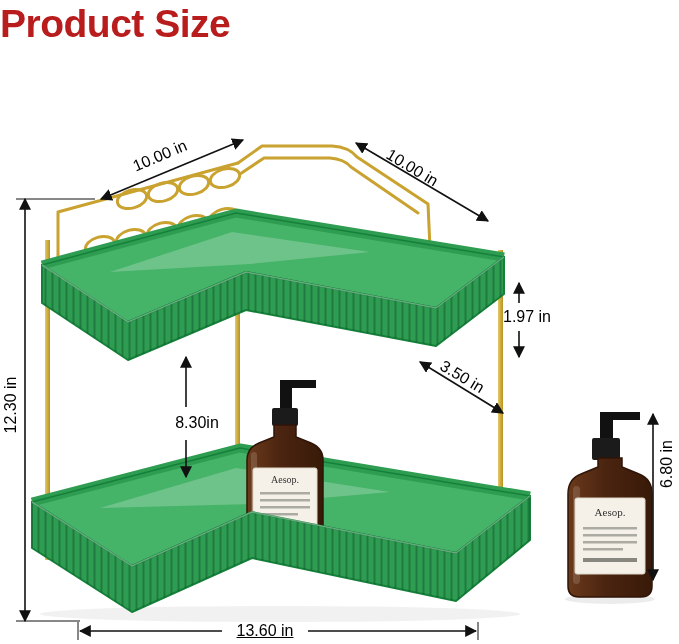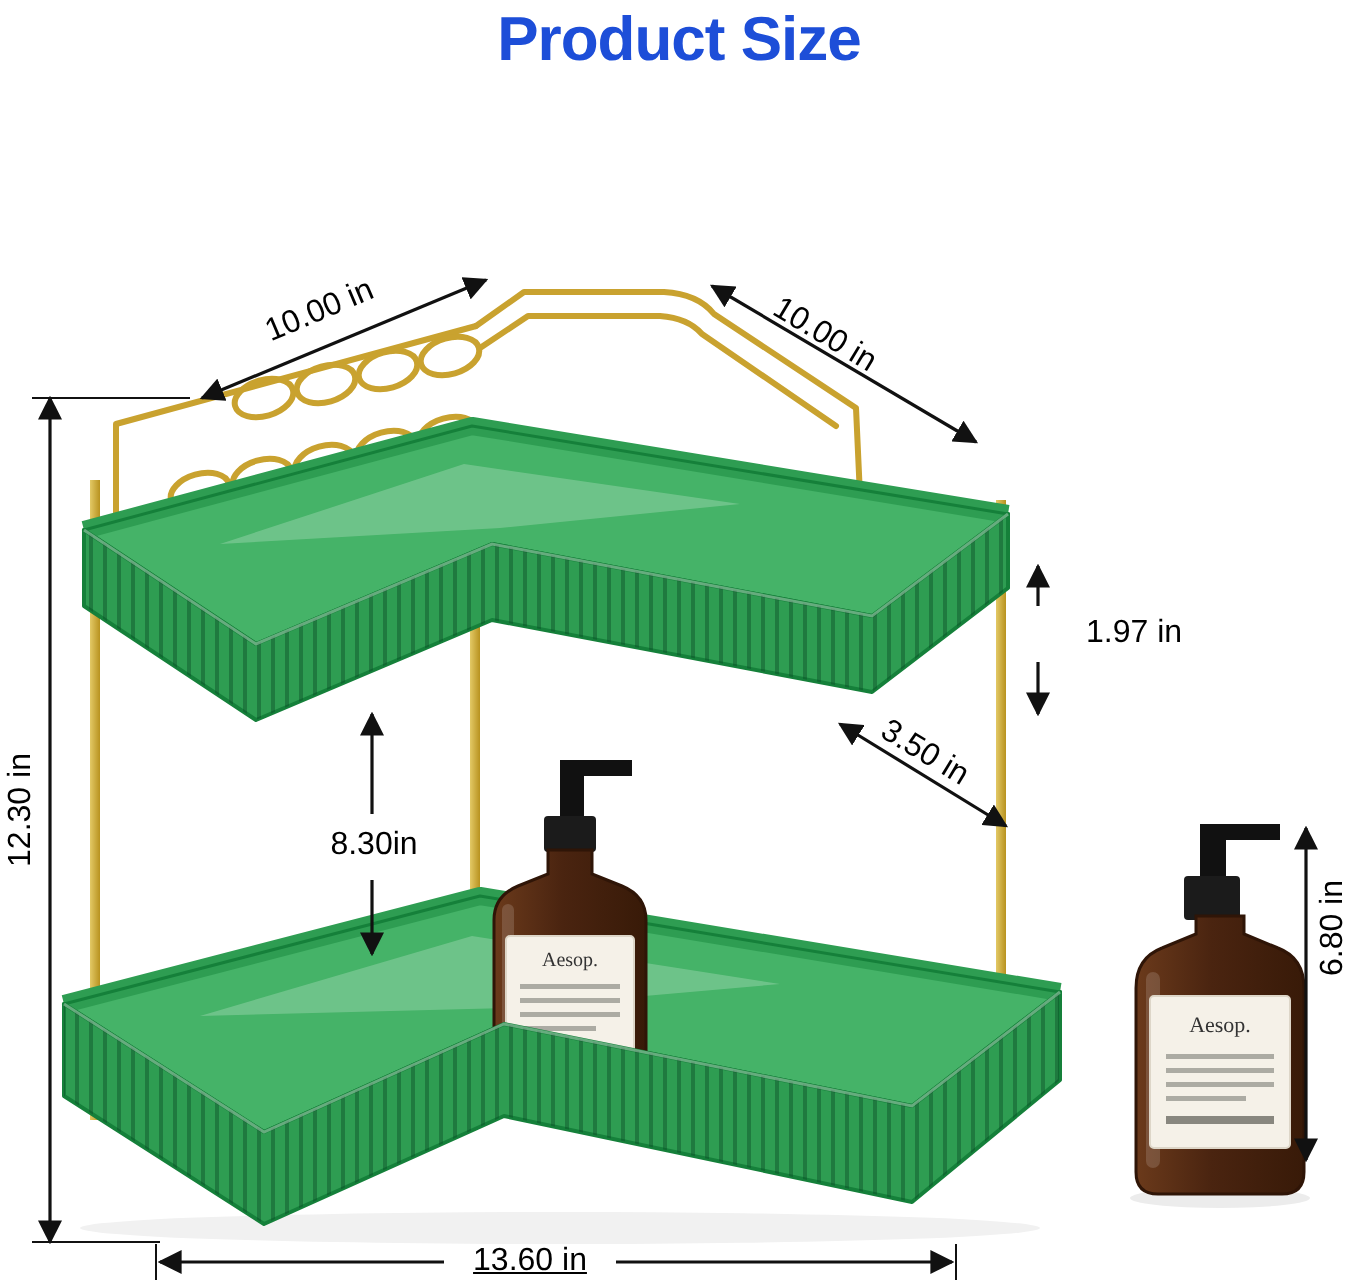--- a/index.html
+++ b/index.html
@@ -1,19 +1,19 @@
 <!DOCTYPE html>
 <html><head>
 <meta charset="utf-8">
 <style>
   html,body{margin:0;padding:0;background:#fff;}
   body{width:679px;height:644px;font-family:"Liberation Sans",sans-serif;}
   .stage{position:relative;width:679px;height:644px;overflow:hidden;background:#ffffff;}
-  .title{position:absolute;top:2px;left:0;width:100%;text-align:center;
-         font-size:31px;font-weight:800;color:#1d4ed8;letter-spacing:-0.5px;}
+  .title{position:absolute;top:2px;left:0;width:100%;text-align:left;
+         font-size:39px;font-weight:800;color:#b91c1c;letter-spacing:-0.5px;}
   .dim{position:absolute;font-size:16px;color:#000;white-space:nowrap;
        transform:translate(-50%,-50%) rotate(var(--rot,0deg));}
   svg.illu{position:absolute;left:0;top:0;}
 </style>
 </head>
 <body>
 
 <div class="stage">
 
   <svg class="illu" width="679" height="644" viewBox="0 0 679 644">
@@ -133,19 +133,19 @@
       <line x1="308" y1="631" x2="476" y2="631" marker-end="url(#arr)"></line>
       <line x1="78" y1="622" x2="78" y2="640" stroke-width="1"></line>
       <line x1="478" y1="622" x2="478" y2="640" stroke-width="1"></line>
     </g>
   </svg>
 
   <div class="title">Product Size</div>
 
   <div class="dim" style="left:160px; top:156px; --rot:-23deg">10.00 in</div>
   <div class="dim" style="left:412px; top:168px; --rot:31deg">10.00 in</div>
-  <div class="dim" style="left:527px; top:317px;margin-left:40px;">1.97 in</div>
+  <div class="dim" style="left:527px; top:317px;">1.97 in</div>
   <div class="dim" style="left:462px; top:377px; --rot:31deg">3.50 in</div>
-  <div class="dim" style="left:187px; top:423px;">8.30in</div>
+  <div class="dim" style="left:197px; top:423px;">8.30in</div>
   <div class="dim" style="left:11px; top:405px; --rot:-90deg">12.30 in</div>
   <div class="dim" style="left:667px; top:464px; --rot:-90deg">6.80 in</div>
   <div class="dim" style="left:265px; top:631px;text-decoration:underline;">13.60 in</div>
 </div>
 
 </body></html>

